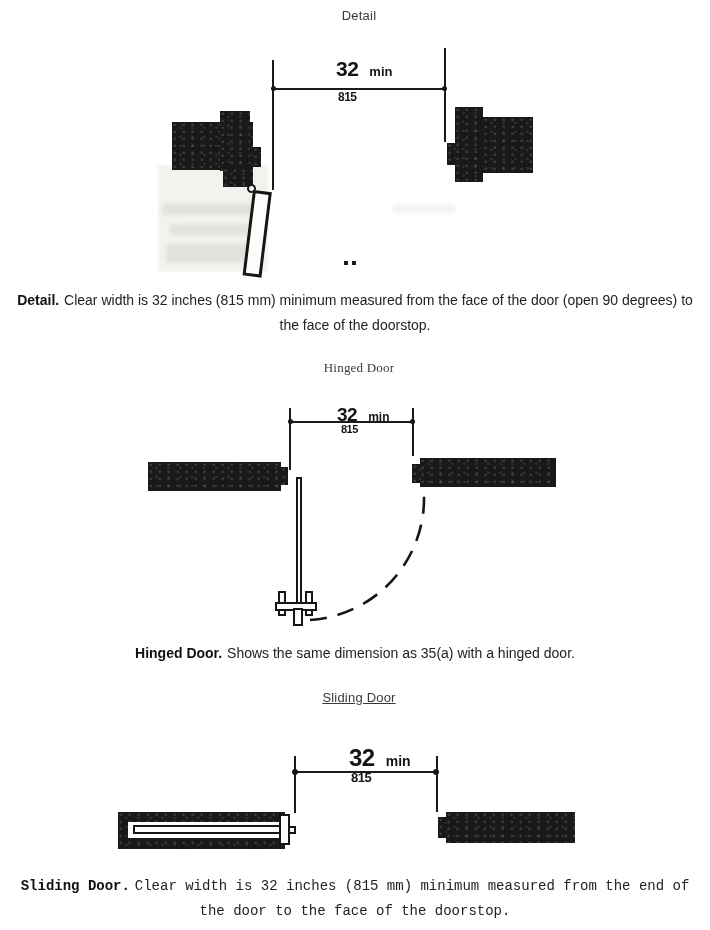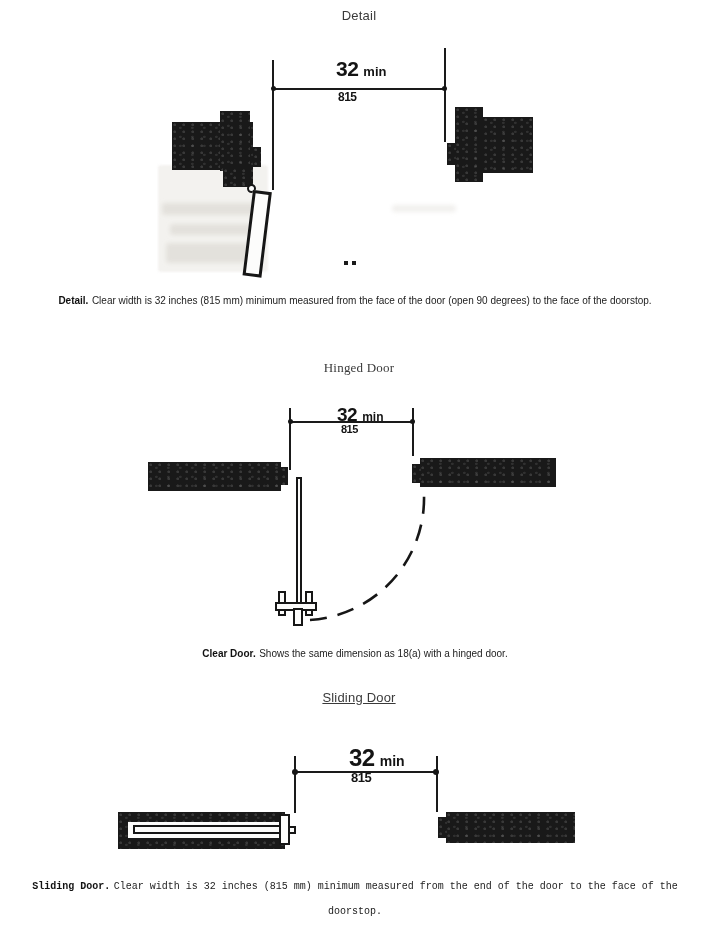--- a/index.html
+++ b/index.html
@@ -6,35 +6,35 @@
   .page{
     position:relative;width:710px;height:930px;margin:0 auto;background:#ffffff;
     font-family:"Liberation Sans", sans-serif;color:#2e2e2e;overflow:hidden;
   }
   .heading{
     position:absolute;left:4px;width:710px;text-align:center;
     font-size:13px;color:#3a3a3a;letter-spacing:.2px;
   }
   .caption{
     position:absolute;left:0;width:686px;padding:0 12px;text-align:center;
-    font-size:10px;line-height:25px;color:#222222;
+    font-size:14px;line-height:25px;color:#222222;
   }
   .cap-lead{font-weight:bold;color:#111111;margin-right:.35em;}
   .ink{
     position:absolute;background-color:#191919;
     background-image:
       radial-gradient(circle at 30% 40%, rgba(255,255,255,.14) 1px, transparent 1.7px),
       radial-gradient(circle at 70% 65%, rgba(255,255,255,.10) 1px, transparent 1.5px);
     background-size:9px 7px,12px 9px;
   }
   .line{position:absolute;background:#1a1a1a;}
   .dot{position:absolute;width:5px;height:5px;background:#161616;border-radius:50%;}
   .outl{position:absolute;background:#fcfcfb;border:2px solid #161616;box-sizing:border-box;}
   .dimnum{position:absolute;font-weight:bold;color:#141414;letter-spacing:-0.5px;white-space:nowrap;}
-  .dimunit{font-size:13px;letter-spacing:0;margin-left:5px;}
+  .dimunit{font-size:13px;letter-spacing:0;margin-left:11px;}
   .smudge{position:absolute;background:#d7d4cd;opacity:.55;filter:blur(2px);border-radius:3px;}
   .overlay-svg{position:absolute;left:0;top:0;pointer-events:none;}
 </style>
 </head>
 <body>
 
 <div class="page">
 
   <div class="heading" style="top:8px;">Detail</div>
 
@@ -101,21 +101,21 @@
     <div class="outl" style="left:305px;top:591px;width:8px;height:25px;"></div>
     <div class="outl" style="left:275px;top:602px;width:42px;height:9px;"></div>
     <div class="outl" style="left:293px;top:608px;width:10px;height:18px;"></div>
 
     <svg class="overlay-svg" width="710" height="930" viewBox="0 0 710 930">
       <path d="M 310 620 A 122 122 0 0 0 424 495" fill="none" stroke="#161616" stroke-width="2.6" stroke-dasharray="17 11"></path>
     </svg>
   </div>
 
   <div class="caption" style="top:641px;">
-    <span class="cap-lead">Clear Door.</span><span>Shows the same dimension as 18(a) with a hinged door.</span>
+    <span class="cap-lead">Hinged Door.</span><span>Shows the same dimension as 35(a) with a hinged door.</span>
   </div>
 
   <div class="heading" style="top:690px;text-decoration:underline;">Sliding Door</div>
 
   <div>
 
     <div class="line" style="left:294px;top:756px;width:2px;height:57px;"></div>
     <div class="line" style="left:436px;top:756px;width:2px;height:56px;"></div>
 
     <div class="line" style="left:295px;top:771px;width:142px;height:2px;"></div>

